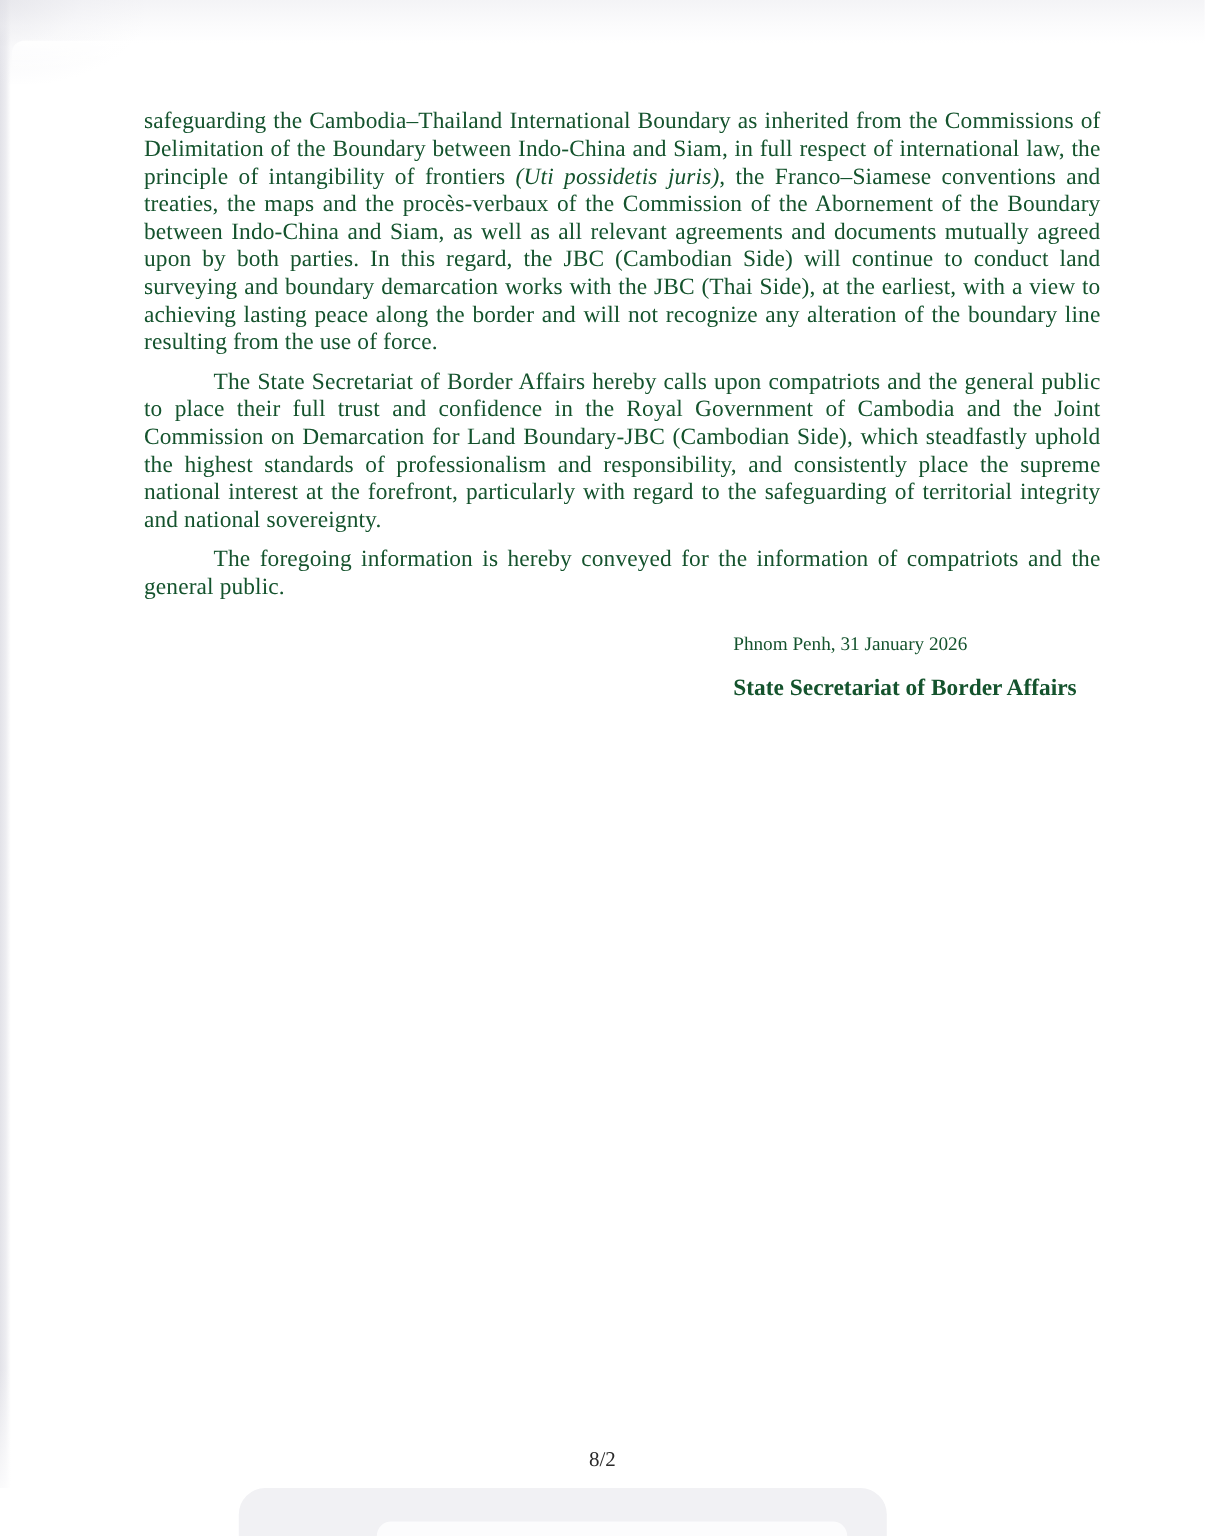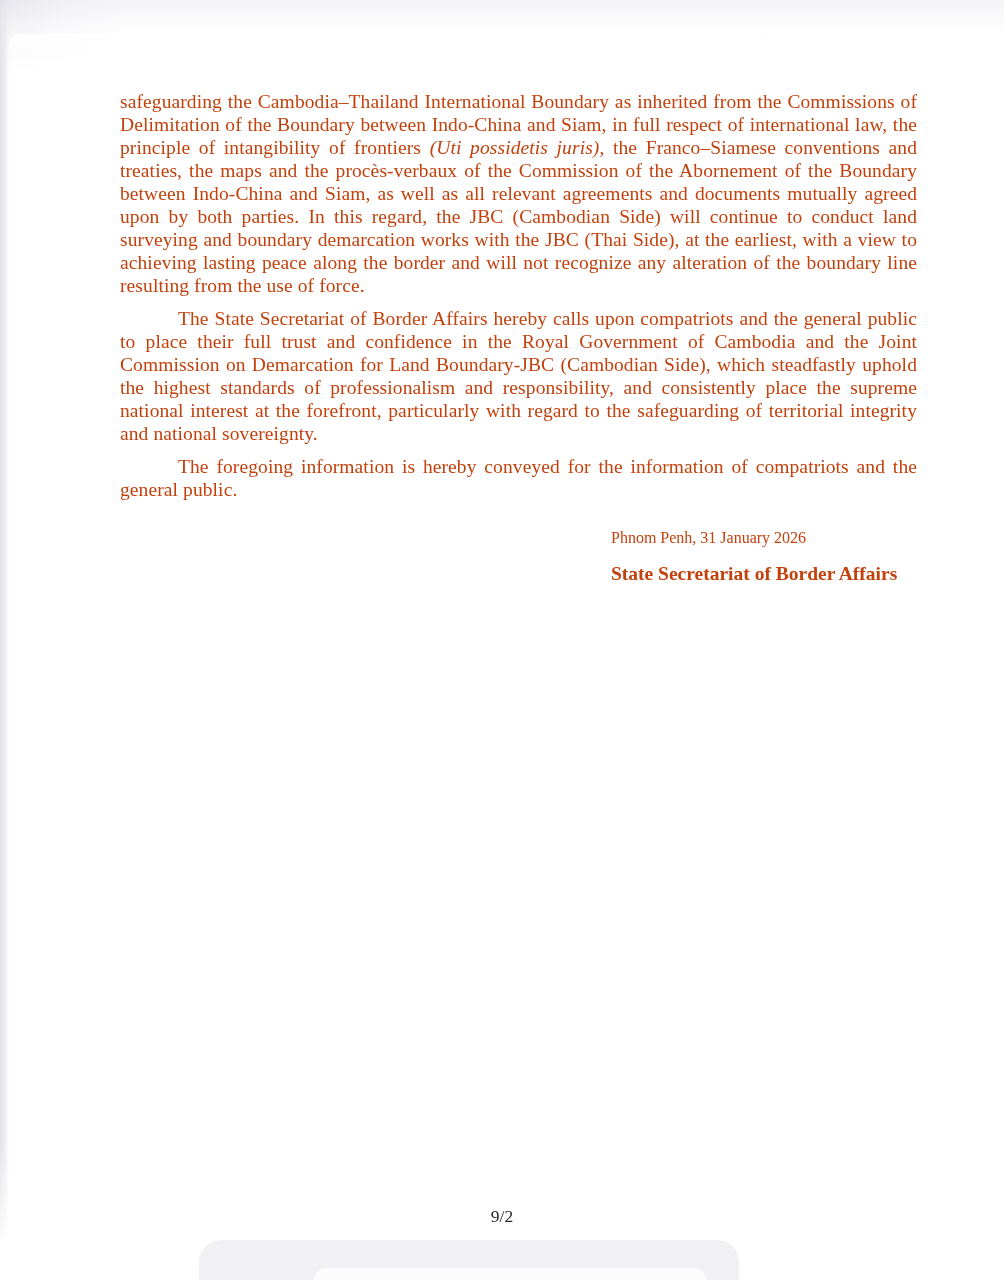--- a/index.html
+++ b/index.html
@@ -61,21 +61,21 @@
     background: #fcfcfd;
     border-radius: 12px 12px 0 0;
   }
 
   
   .doc-content {
     position: absolute;
     left: 120px;
     top: 90px;
     width: 797px;
-    color: #c2410c;
+    color: #14532d;
   }
   .doc-content p {
     margin: 0;
     font-size: 19.5px;
     line-height: 23px;
     text-align: justify;
     letter-spacing: 0.1px;
   }
   .doc-content p + p {
     margin-top: 10px;
@@ -127,13 +127,13 @@
       <p class="indent"><span class="seg-bold">The State Secretariat of Border Affairs</span><span> hereby calls upon compatriots and the general public to place their full trust and confidence in the Royal Government of Cambodia and the Joint Commission on Demarcation for Land Boundary-JBC (Cambodian Side), which steadfastly uphold the highest standards of professionalism and responsibility, and consistently place the supreme national interest at the forefront, particularly with regard to the safeguarding of territorial integrity and national sovereignty.</span></p>
       <p class="indent"><span>The foregoing information is hereby conveyed for the information of compatriots and the general public.</span></p>
     </div>
 
   <div class="signature-block">
     <div class="place-date">Phnom Penh, 31 January 2026</div>
     <div class="signatory">State Secretariat of Border Affairs</div>
   </div>
 </div>
 
-<div class="page-footer">9/2</div>
+<div class="page-footer">8/2</div>
 
 </body></html>

